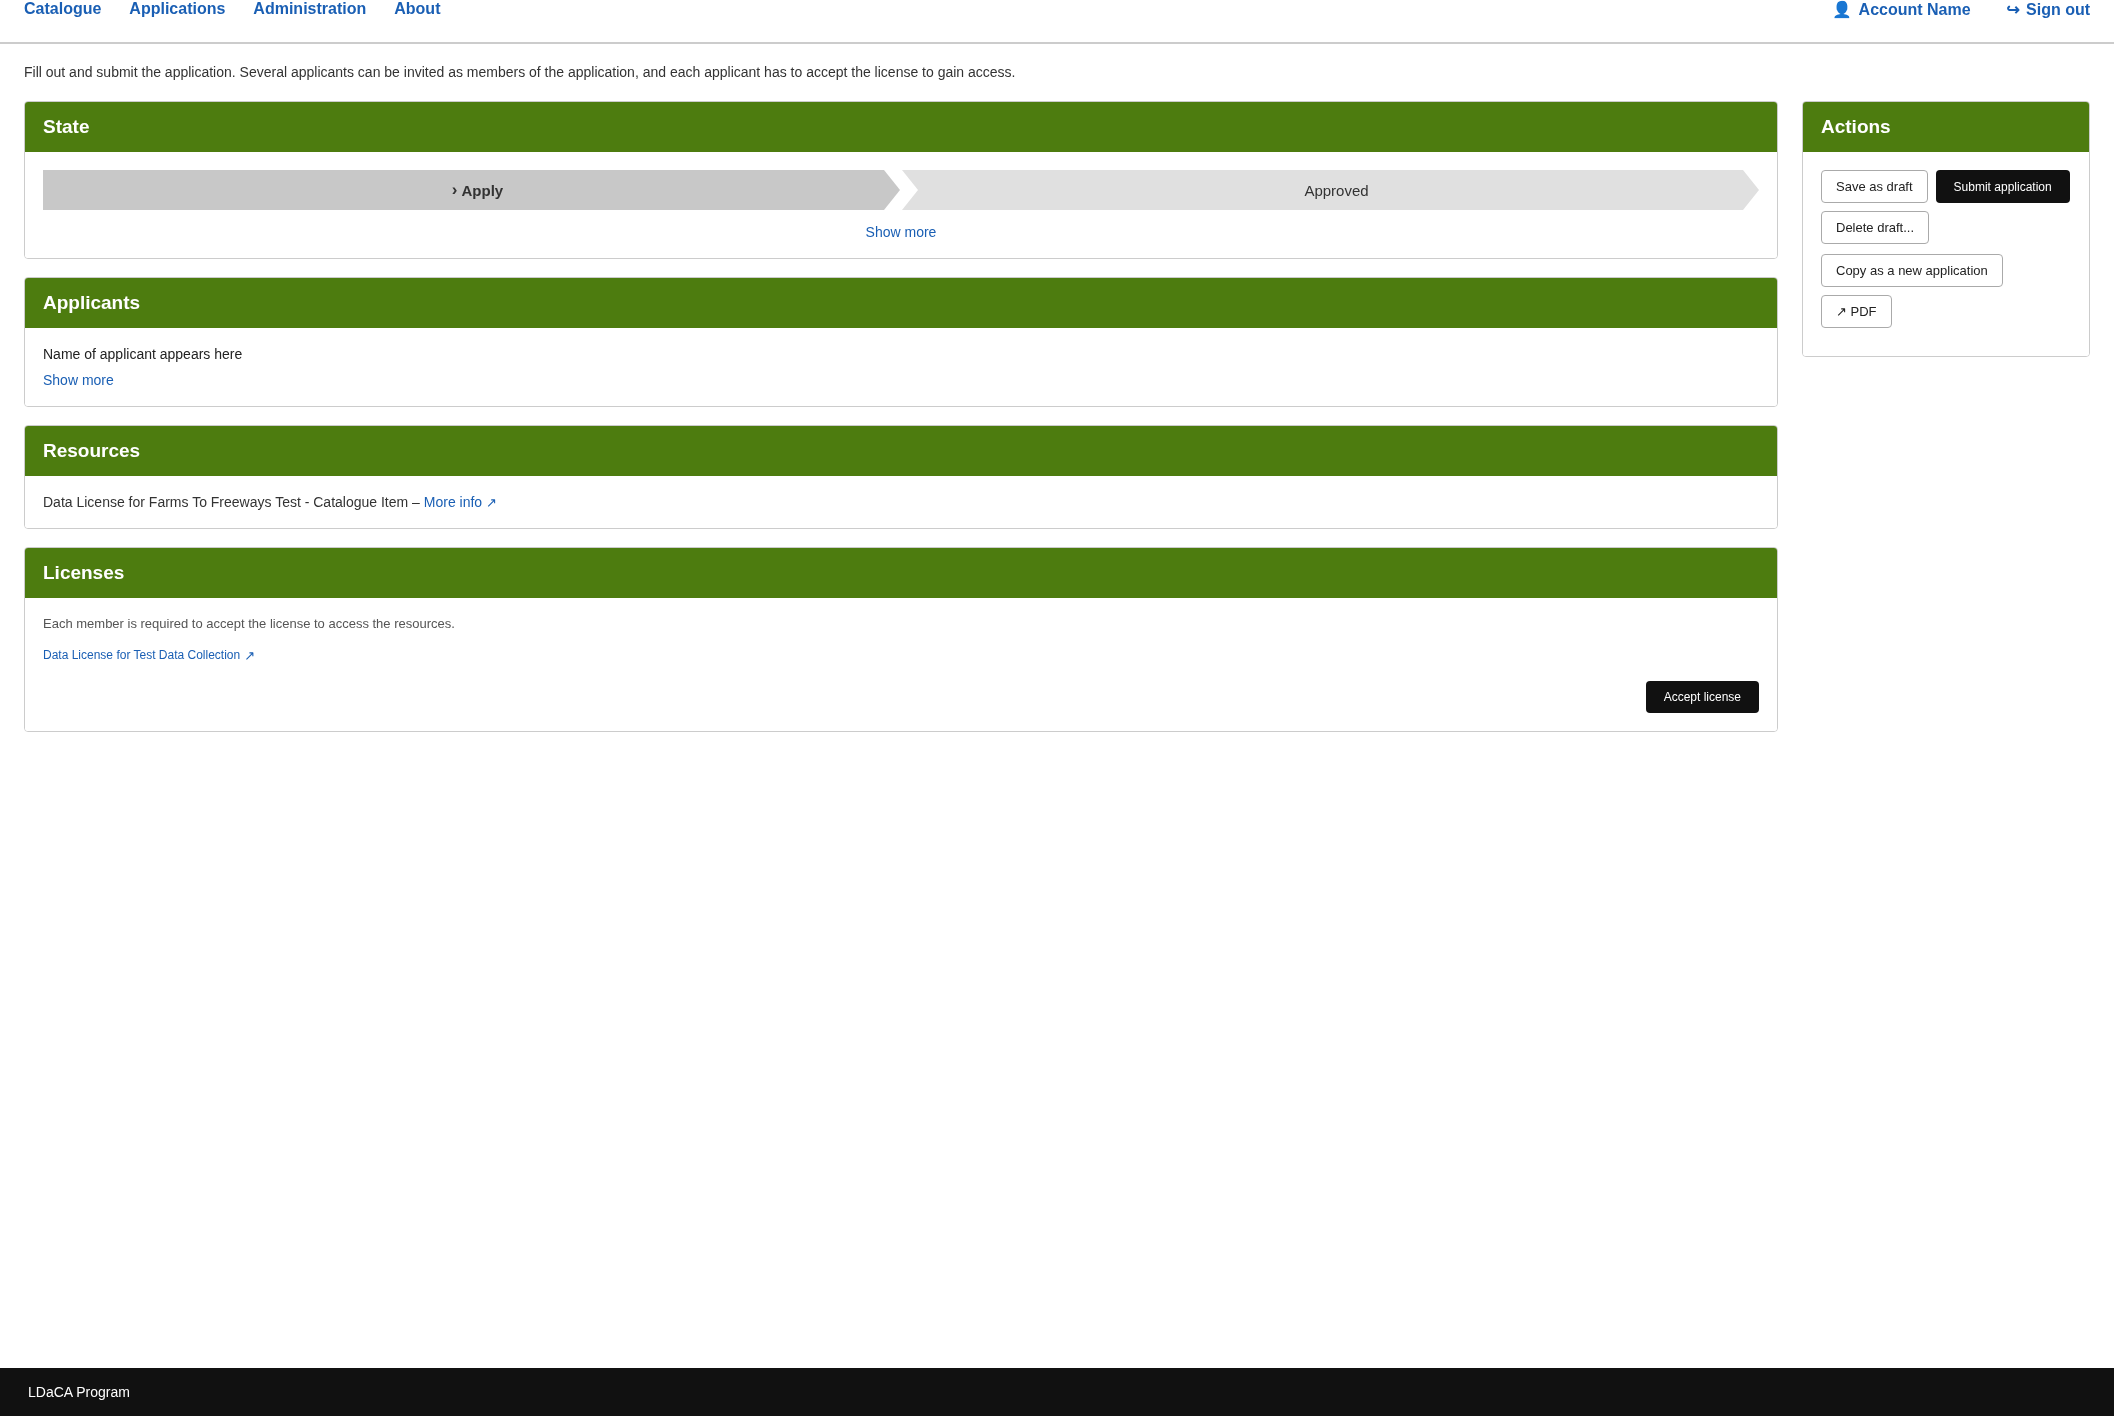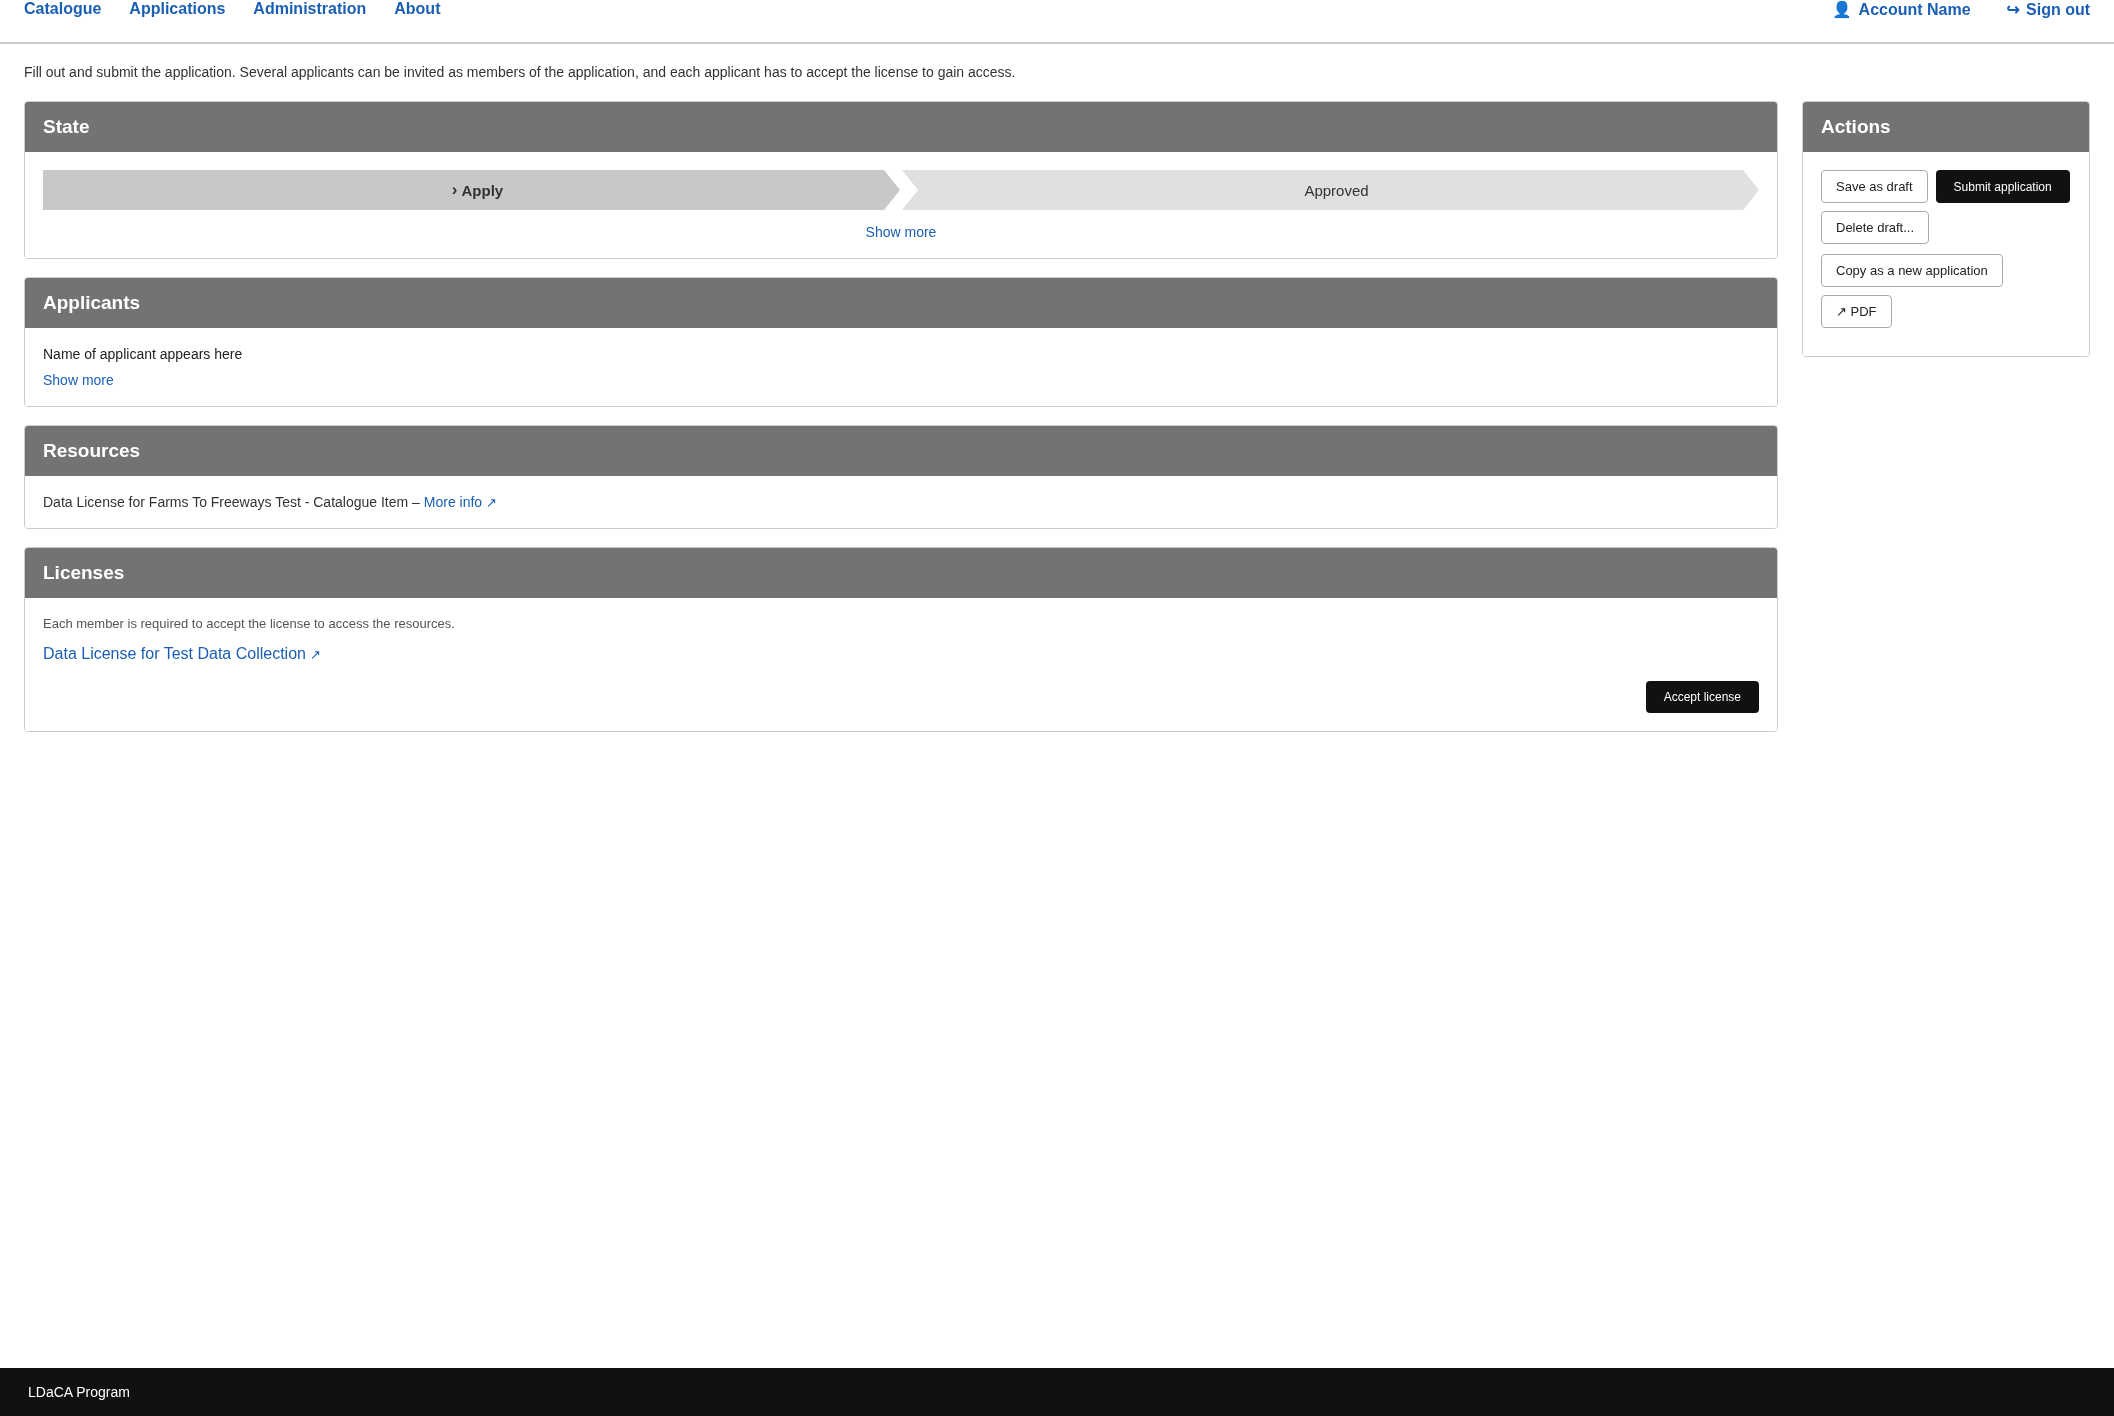--- a/index.html
+++ b/index.html
@@ -61,21 +61,21 @@
       flex-shrink: 0;
     }
 
     
     .card {
       border: 1px solid #ccc;
       border-radius: 4px;
       overflow: hidden;
     }
     .card-header {
-      background: #737373;
+      background: #4d7c0f;
       color: #fff;
       padding: 14px 18px;
       font-size: 19px;
       font-weight: 600;
     }
     .card-body {
       padding: 18px;
       background: #fff;
     }
 
@@ -166,21 +166,21 @@
 
     
     .license-note {
       font-size: 13px;
       color: #555;
       margin-bottom: 14px;
     }
     .license-link {
       color: #1a5fb4;
       cursor: pointer;
-      font-size: 16px;
+      font-size: 12px;
       display: inline-flex;
       align-items: center;
       gap: 4px;
       margin-bottom: 18px;
     }
     .accept-btn-row {
       display: flex;
       justify-content: flex-end;
     }
 

